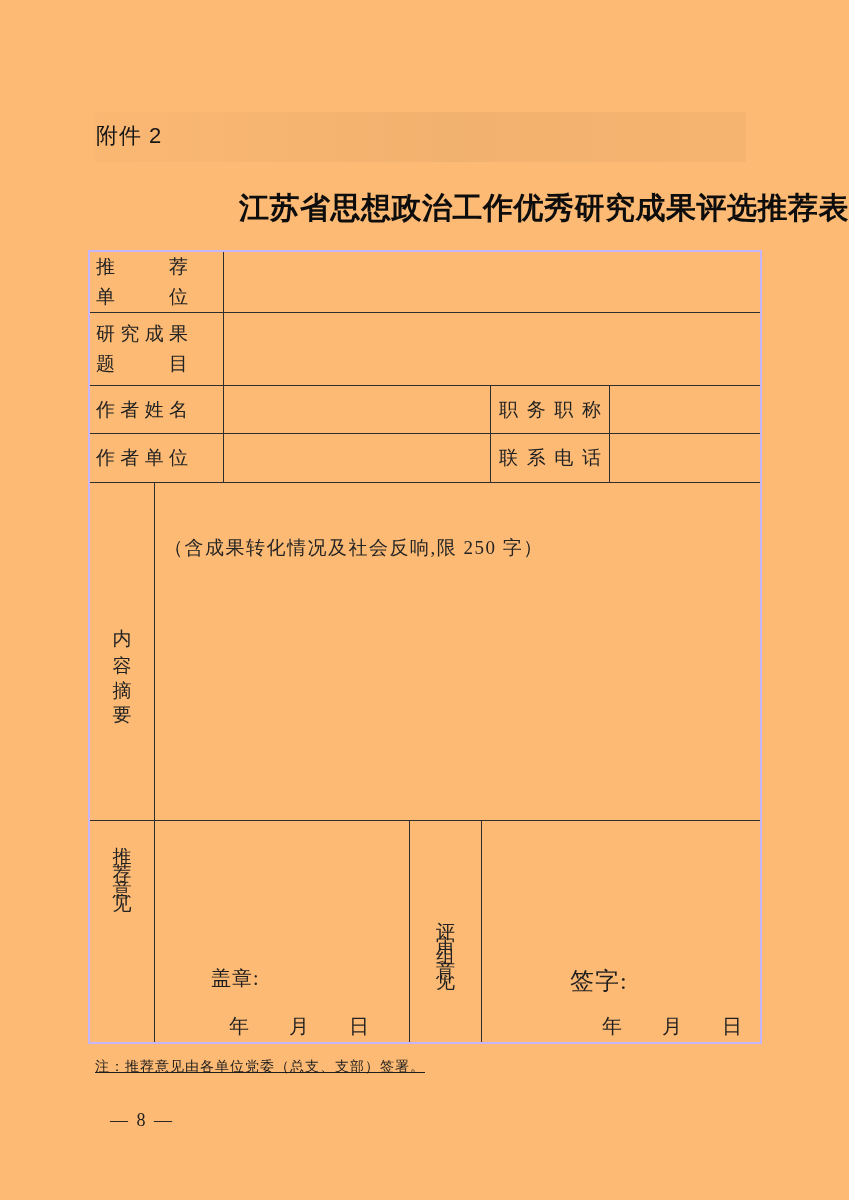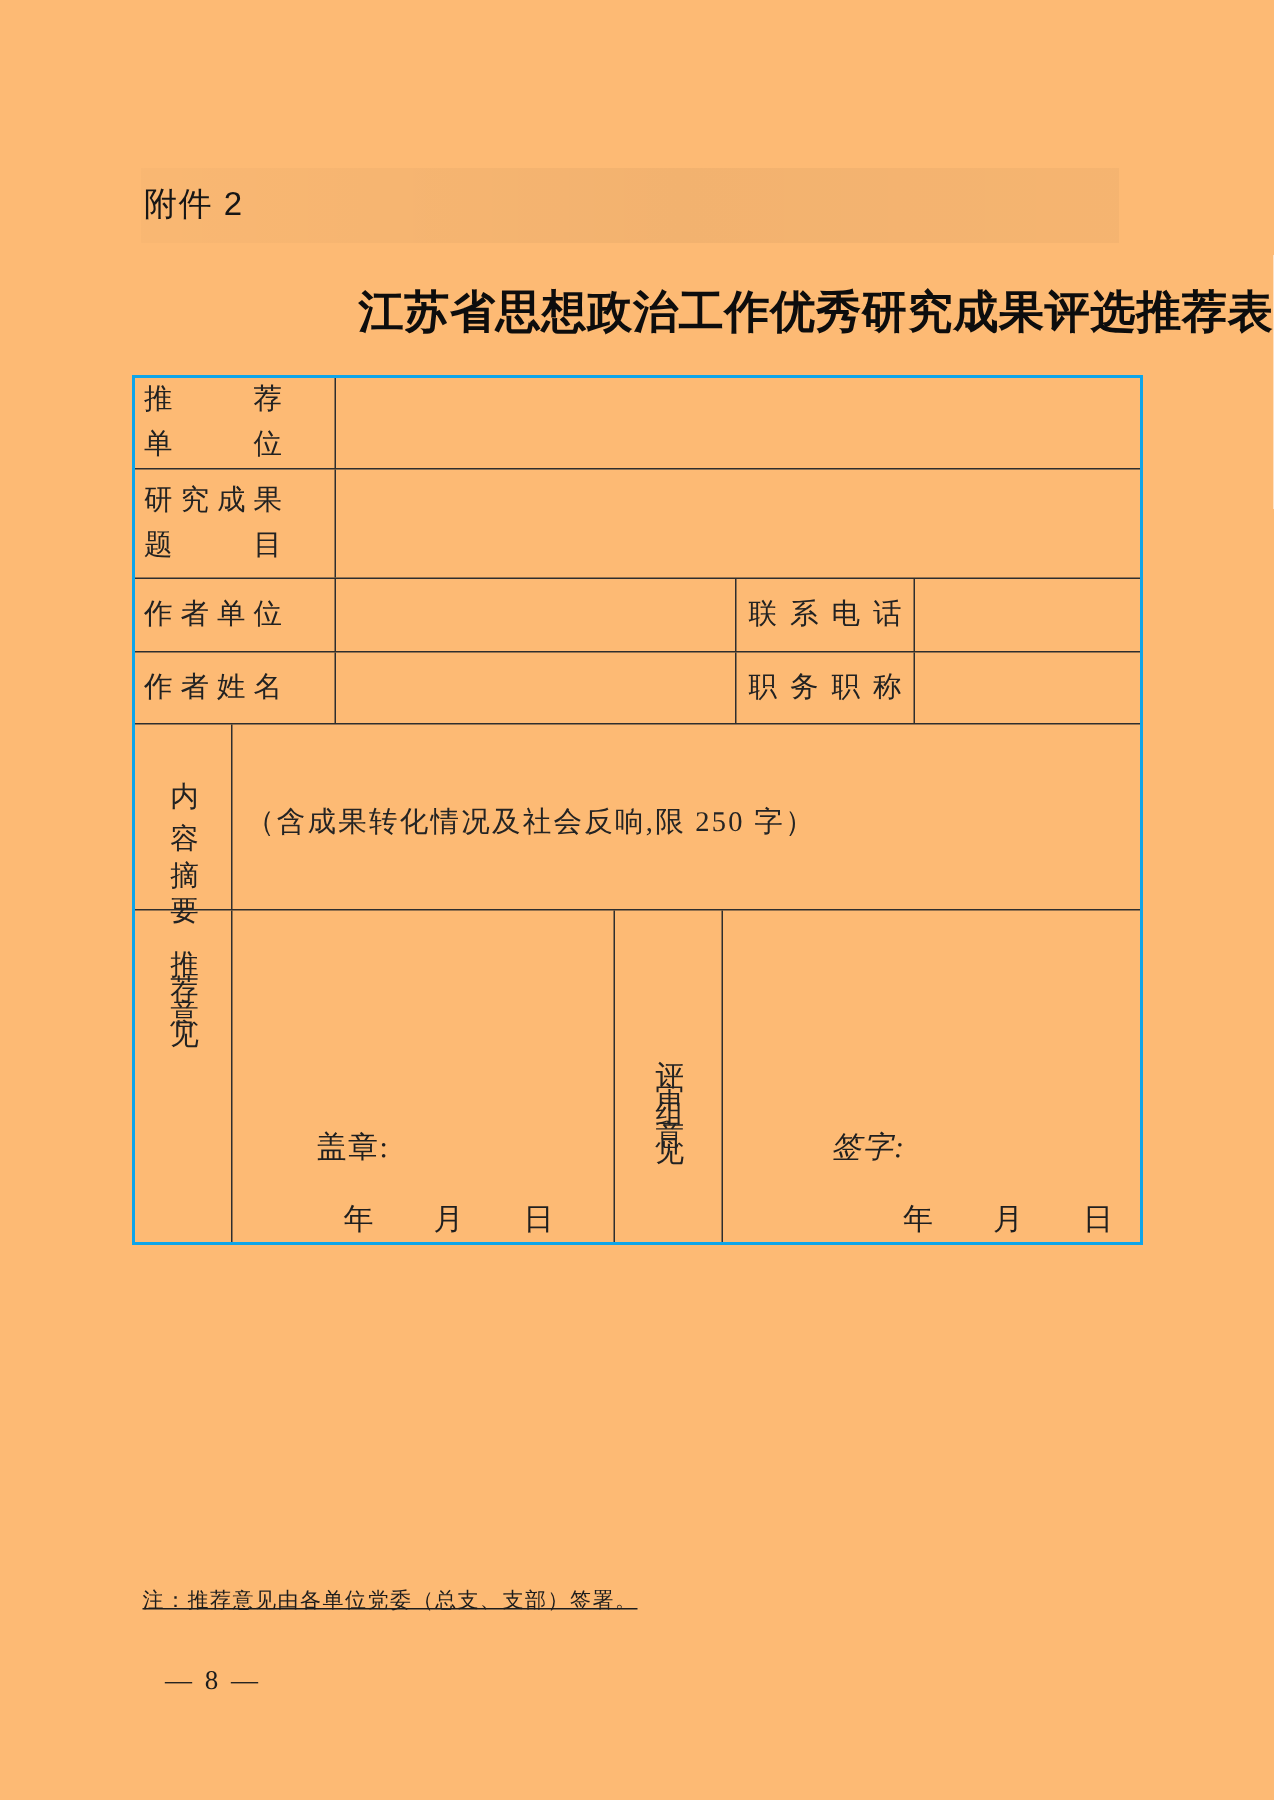--- a/index.html
+++ b/index.html
@@ -19,22 +19,22 @@
     position:absolute;left:96px;top:121px;
     font-family:"Liberation Sans","DejaVu Sans",sans-serif;
     font-size:22px;letter-spacing:1px;color:#161616;
   }
   .doc-title{
     position:absolute;left:0;top:188px;width:100%;
     margin:0;text-align:right;
     font-size:30px;font-weight:700;letter-spacing:0.5px;color:#0d0d0d;
   }
   .form-table{
-    position:absolute;left:88px;top:250px;width:674px;height:580px;
-    border:2px solid #0ea5e9;
+    position:absolute;left:88px;top:250px;width:674px;height:794px;
+    border:2px solid #c4b5fd;
     display:flex;flex-direction:column;
     box-sizing:border-box;
     font-size:19px;
   }
   .row{display:flex;box-sizing:border-box;border-bottom:1px solid #2e2e2e;flex:0 0 auto;}
   .row.last{border-bottom:none;}
   .cell{box-sizing:border-box;border-right:1px solid #2e2e2e;position:relative;}
   .cell.last{border-right:none;}
   .r1{height:61px;}
   .r2{height:73px;}
@@ -66,21 +66,21 @@
     writing-mode:vertical-rl;text-orientation:mixed;
     color:#222;white-space:nowrap;
   }
   .vtext.abstract{letter-spacing:26px;margin-bottom:-26px;}
   .vtext.recommend{letter-spacing:16px;padding-top:11px;}
   .vtext.review{letter-spacing:13px;margin-bottom:-13px;}
   .abstract-value{padding:52px 12px 0 9px;}
   .abstract-hint{letter-spacing:1.5px;color:#242424;}
   .seal-label{position:absolute;left:56px;top:144px;font-size:20px;letter-spacing:1px;}
   .seal-date{position:absolute;left:74px;top:192px;font-size:20px;}
-  .sign-label{position:absolute;left:72px;top:144px;font-size:20px;letter-spacing:1px;font-style:italic;}
+  .sign-label{position:absolute;left:88px;top:144px;font-size:24px;letter-spacing:1px;}
   .sign-date{position:absolute;left:120px;top:192px;font-size:20px;}
   .footnote{
     position:absolute;left:95px;top:1058px;
     font-size:14px;letter-spacing:1px;color:#1d1d1d;text-decoration:underline;
   }
   .page-number{
     position:absolute;left:110px;top:1110px;
     font-size:18px;letter-spacing:2px;color:#1d1d1d;
   }
 </style>
@@ -106,38 +106,38 @@
     </div>
 
     <div class="row r2">
       <div class="cell w-label label-cell">
         <div class="jtext">研究成果</div>
         <div class="jtext">题目</div>
       </div>
       <div class="cell w-grow last"></div>
     </div>
 
+    <div class="row r3">
+      <div class="cell w-label label-cell">
+        <div class="jtext">作者姓名</div>
+      </div>
+      <div class="cell w-val1"></div>
+      <div class="cell w-label2 label-cell">
+        <div class="jtext2">职务职称</div>
+      </div>
+      <div class="cell w-grow last"></div>
+    </div>
+
     <div class="row r4">
       <div class="cell w-label label-cell">
         <div class="jtext">作者单位</div>
       </div>
       <div class="cell w-val1"></div>
       <div class="cell w-label2 label-cell">
         <div class="jtext2">联系电话</div>
-      </div>
-      <div class="cell w-grow last"></div>
-    </div>
-
-    <div class="row r3">
-      <div class="cell w-label label-cell">
-        <div class="jtext">作者姓名</div>
-      </div>
-      <div class="cell w-val1"></div>
-      <div class="cell w-label2 label-cell">
-        <div class="jtext2">职务职称</div>
       </div>
       <div class="cell w-grow last"></div>
     </div>
 
     <div class="row r5">
       <div class="cell w-narrow vcell">
         <div class="vtext abstract">内容摘要</div>
       </div>
       <div class="cell w-grow last abstract-value">
         <span class="abstract-hint">（含成果转化情况及社会反响,限 250 字）</span>

